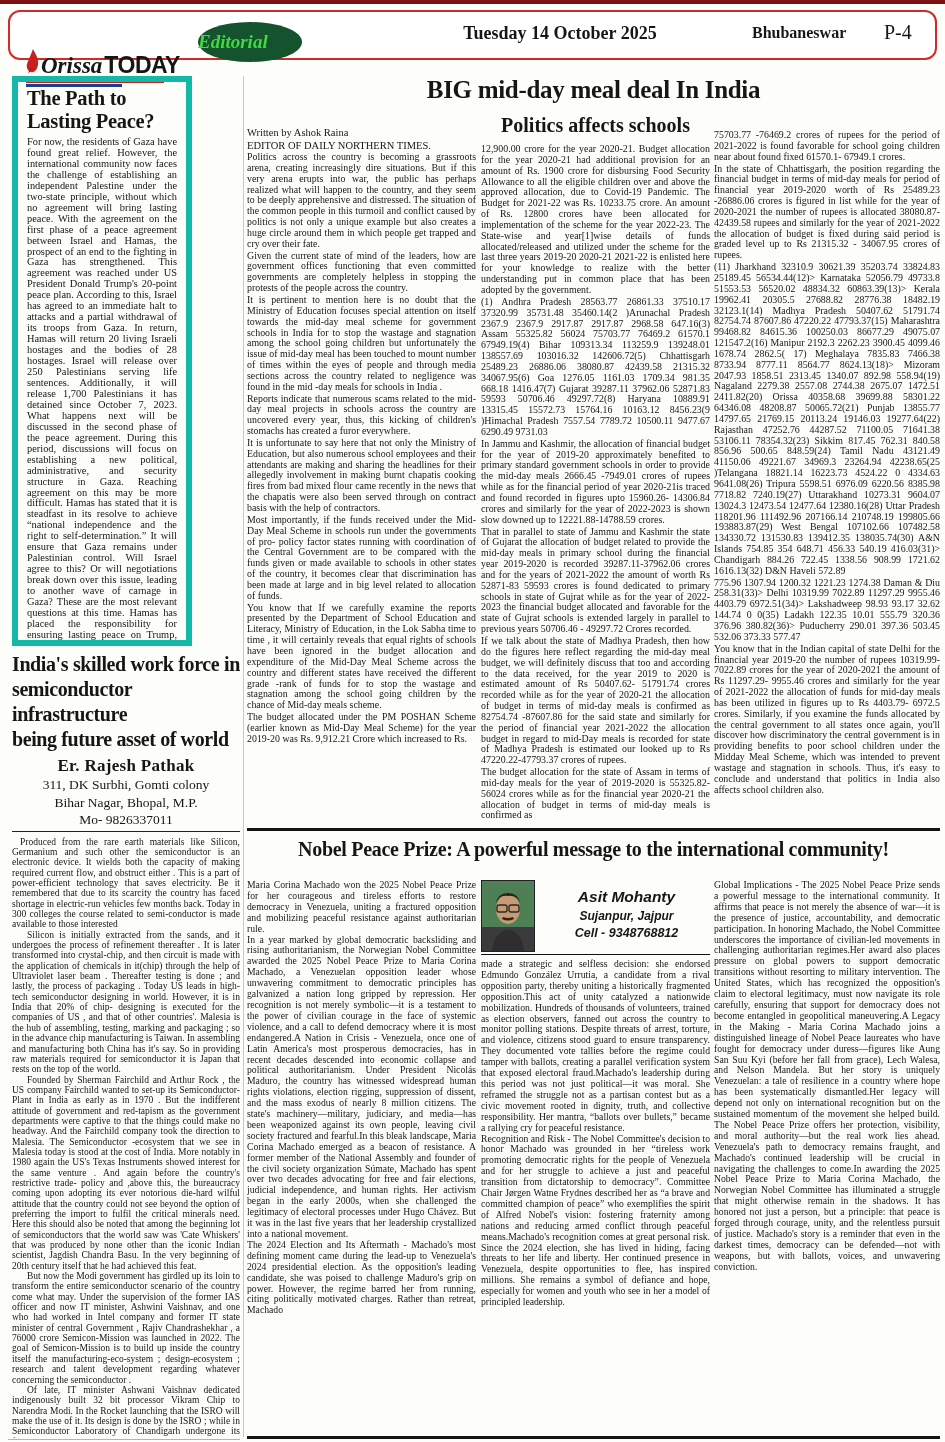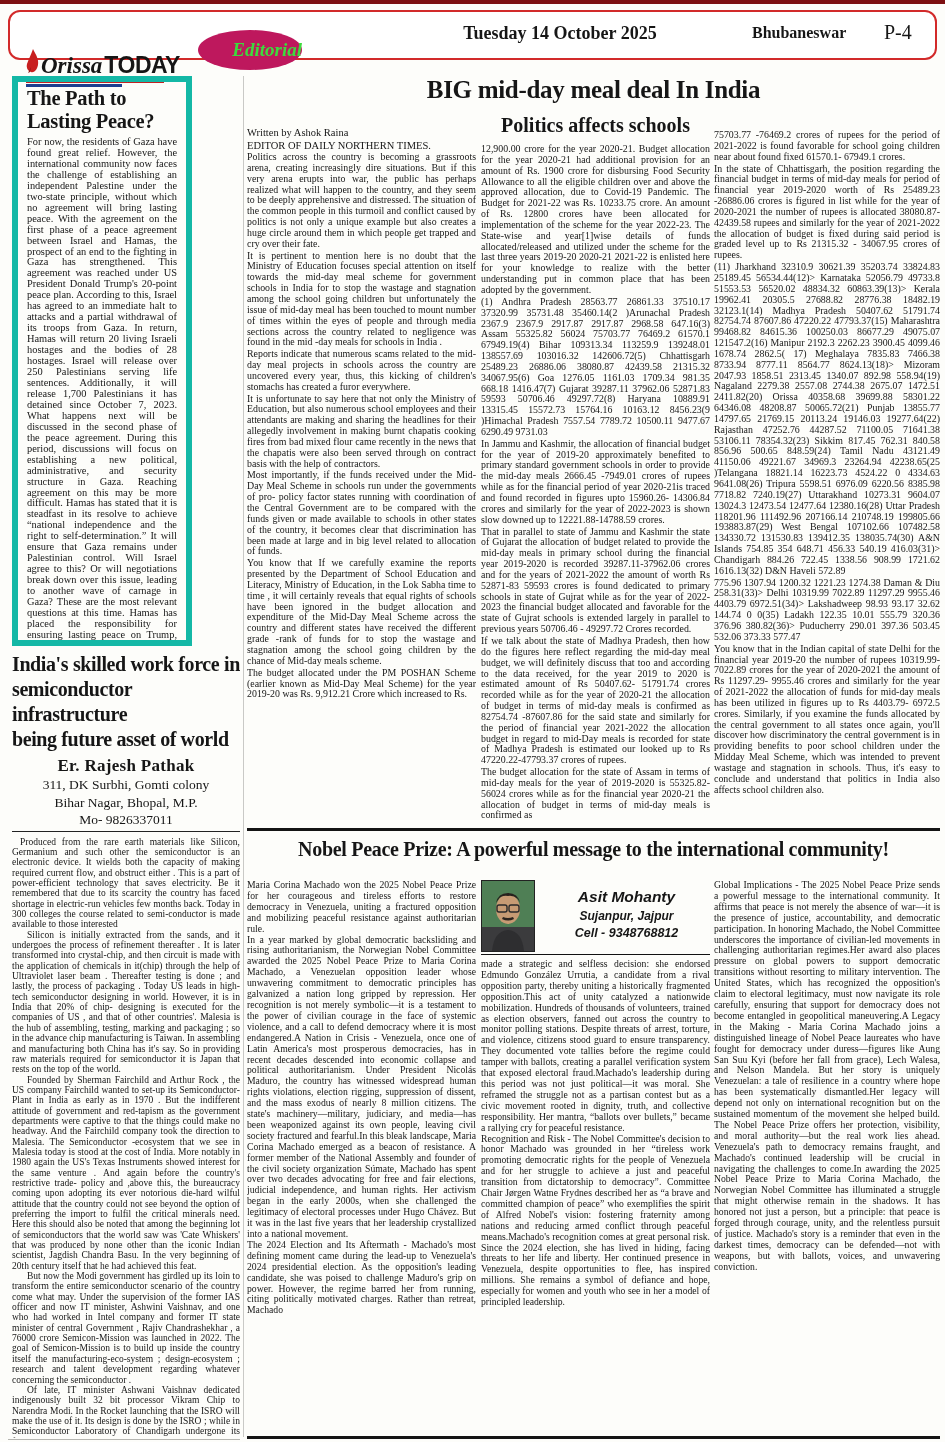--- a/index.html
+++ b/index.html
@@ -8,22 +8,22 @@
   .abs{position:absolute;}
   
   .top-edge{left:0;top:0;width:945px;height:4px;background:#7d1012;}
   .masthead{left:8px;top:10px;width:925px;height:46px;border:2px solid #d22a2a;border-radius:12px;background:#fff;}
   .logo{left:16px;top:6px;width:150px;height:34px;}
   .logo-row{display:flex;align-items:baseline;gap:2px;}
   .logo-orissa{font-style:italic;font-weight:bold;font-size:23px;font-family:"Liberation Serif",serif;margin-top:35px;}
   .logo-today{font-weight:bold;font-size:23px;font-family:"Liberation Sans",sans-serif;letter-spacing:-0.5px;}
   .bar-red{height:3px;background:#c32222;width:138px;margin-top:1px;}
   .bar-blue{height:3px;background:#1d3e8f;width:96px;margin-top:1px;}
-  .badge{left:188px;top:18px;width:104px;height:40px;background:#be185d;border-radius:50%;
-         display:flex;align-items:center;justify-content:flex-end;}
+  .badge{left:188px;top:10px;width:104px;height:40px;background:#14532d;border-radius:50%;
+         display:flex;align-items:center;justify-content:flex-start;}
   .badge span{color:#3ddb3d;font-style:italic;font-weight:bold;font-size:19px;font-family:"Liberation Serif",serif;}
   .mast-date{left:400px;top:11px;width:300px;text-align:center;font-weight:bold;font-size:18px;}
   .mast-city{left:742px;top:12px;width:120px;font-weight:bold;font-size:16px;}
   .mast-page{left:874px;top:9px;font-size:20px;}
   
   .peace-box{left:12px;top:76px;width:180px;height:570px;border:6px solid #14b8a6;
              padding:4px 9px;box-sizing:border-box;overflow:hidden;}
   .peace-box h2{margin:1px 0 4px;font-size:20.5px;letter-spacing:-0.3px;}
   .peace-box p{margin:0;font-size:10.4px;line-height:10.95px;text-align:justify;}
   .semi{left:12px;top:652px;width:228px;height:786px;overflow:hidden;}
@@ -122,20 +122,21 @@
 
   </section>
 
   <section class="abs midday">
     <div class="md-title">BIG mid-day meal deal In India</div>
     <div class="md-sub">Politics affects schools</div>
     <div class="md-colA">
       <div class="md-byline">Written by Ashok Raina</div>
       <div class="md-byline">EDITOR OF DAILY NORTHERN TIMES.</div>
       <p>Politics across the country is becoming a grassroots arena, creating increasingly dire situations. But if this very arena erupts into war, the public has perhaps realized what will happen to the country, and they seem to be deeply apprehensive and distressed. The situation of the common people in this turmoil and conflict caused by politics is not only a unique example but also creates a huge circle around them in which people get trapped and cry over their fate.</p>
+      <p>Given the current state of mind of the leaders, how are government offices functioning that even committed governments are completely helpless in stopping the protests of the people across the country.</p>
       <p>It is pertinent to mention here is no doubt that the Ministry of Education focuses special attention on itself towards the mid-day meal scheme for government schools in India for to stop the wastage and stagnation among the school going children but unfortunately the issue of mid-day meal has been touched to mount number of times within the eyes of people and through media sections across the country related to negligence was found in the mid -day meals for schools in India .</p>
       <p>Reports indicate that numerous scams related to the mid-day meal projects in schools across the country are uncovered every year, thus, this kicking of children's stomachs has created a furor everywhere.</p>
       <p>It is unfortunate to say here that not only the Ministry of Education, but also numerous school employees and their attendants are making and sharing the headlines for their allegedly involvement in making burnt chapatis cooking fires from bad mixed flour came recently in the news that the chapatis were also been served through on contract basis with the help of contractors.</p>
       <p>Most importantly, if the funds received under the Mid-Day Meal Scheme in schools run under the governments of pro- policy factor states running with coordination of the Central Government are to be compared with the funds given or made available to schools in other states of the country, it becomes clear that discrimination has been made at large and in big level related to allocation of funds.</p>
       <p>You  know that If we carefully examine the reports presented by the Department of School Education and Literacy, Ministry of Education, in the Lok Sabha time to time , it will certainly reveals that equal rights of schools have been ignored in the budget allocation and expenditure of the Mid-Day Meal Scheme across the country and different states have received the different grade -rank of funds for to stop the wastage and stagnation among the school going children by the chance of Mid-day meals scheme.</p>
       <p>The budget allocated under the PM POSHAN Scheme (earlier known as Mid-Day Meal Scheme) for the year 2019-20 was Rs. 9,912.21 Crore which increased to Rs.</p>
     </div>
     <div class="md-colB">
       <p>12,900.00 crore for the year 2020-21. Budget allocation for the year 2020-21 had additional provision for an amount of Rs. 1900 crore for disbursing Food Security Allowance to all the eligible children over and above the approved allocation, due to Covid-19 Pandemic. The Budget for 2021-22 was Rs. 10233.75 crore. An amount of Rs. 12800 crores have been allocated for implementation of the scheme for the year 2022-23. The State-wise and year[1]wise details of funds allocated/released and utilized under the scheme for the last three years 2019-20 2020-21 2021-22 is enlisted here for your knowledge to realize with the better understanding put in common place that has been adopted by the government.</p>
       <p>(1) Andhra Pradesh 28563.77 26861.33 37510.17 37320.99 35731.48 35460.14(2 )Arunachal Pradesh 2367.9 2367.9 2917.87 2917.87 2968.58 647.16(3) Assam 55325.82 56024 75703.77 76469.2 61570.1 67949.19(4) Bihar 109313.34 113259.9 139248.01 138557.69 103016.32 142606.72(5) Chhattisgarh 25489.23 26886.06 38080.87 42439.58 21315.32 34067.95(6) Goa 1276.05 1161.03 1709.34 981.35 668.18 1416.47(7) Gujarat 39287.11 37962.06 52871.83 59593 50706.46 49297.72(8) Haryana 10889.91 13315.45 15572.73 15764.16 10163.12 8456.23(9 )Himachal Pradesh 7557.54 7789.72 10500.11 9477.67 6290.49 9731.03</p>

